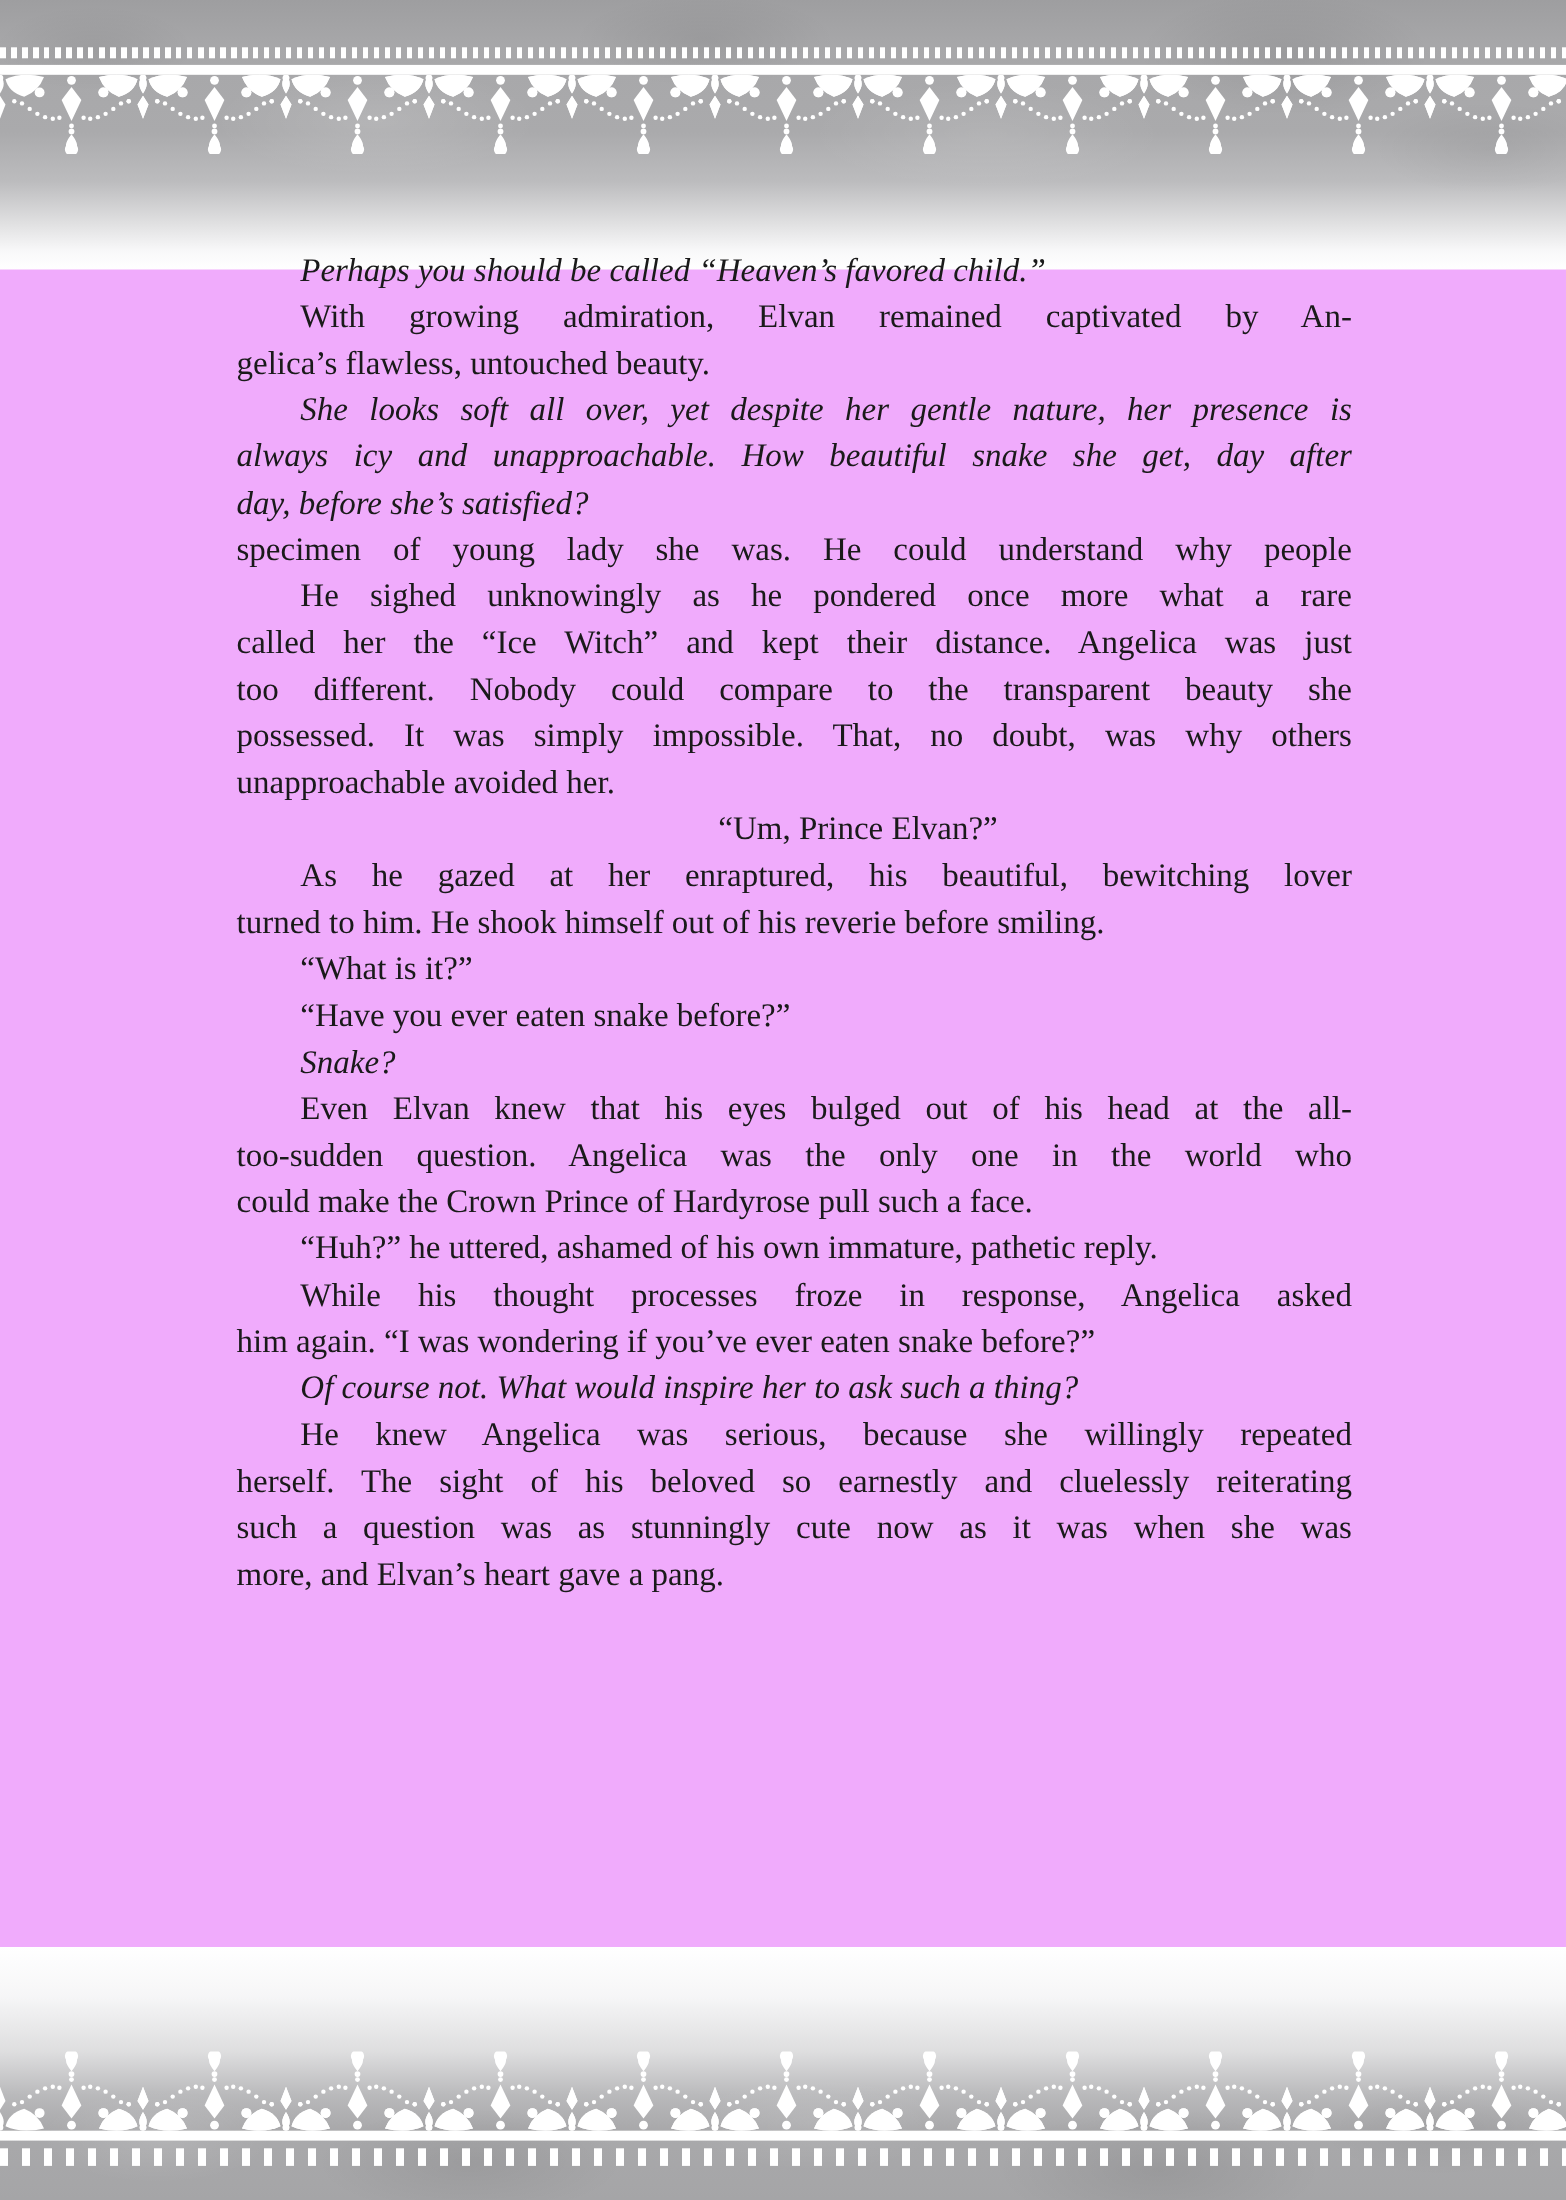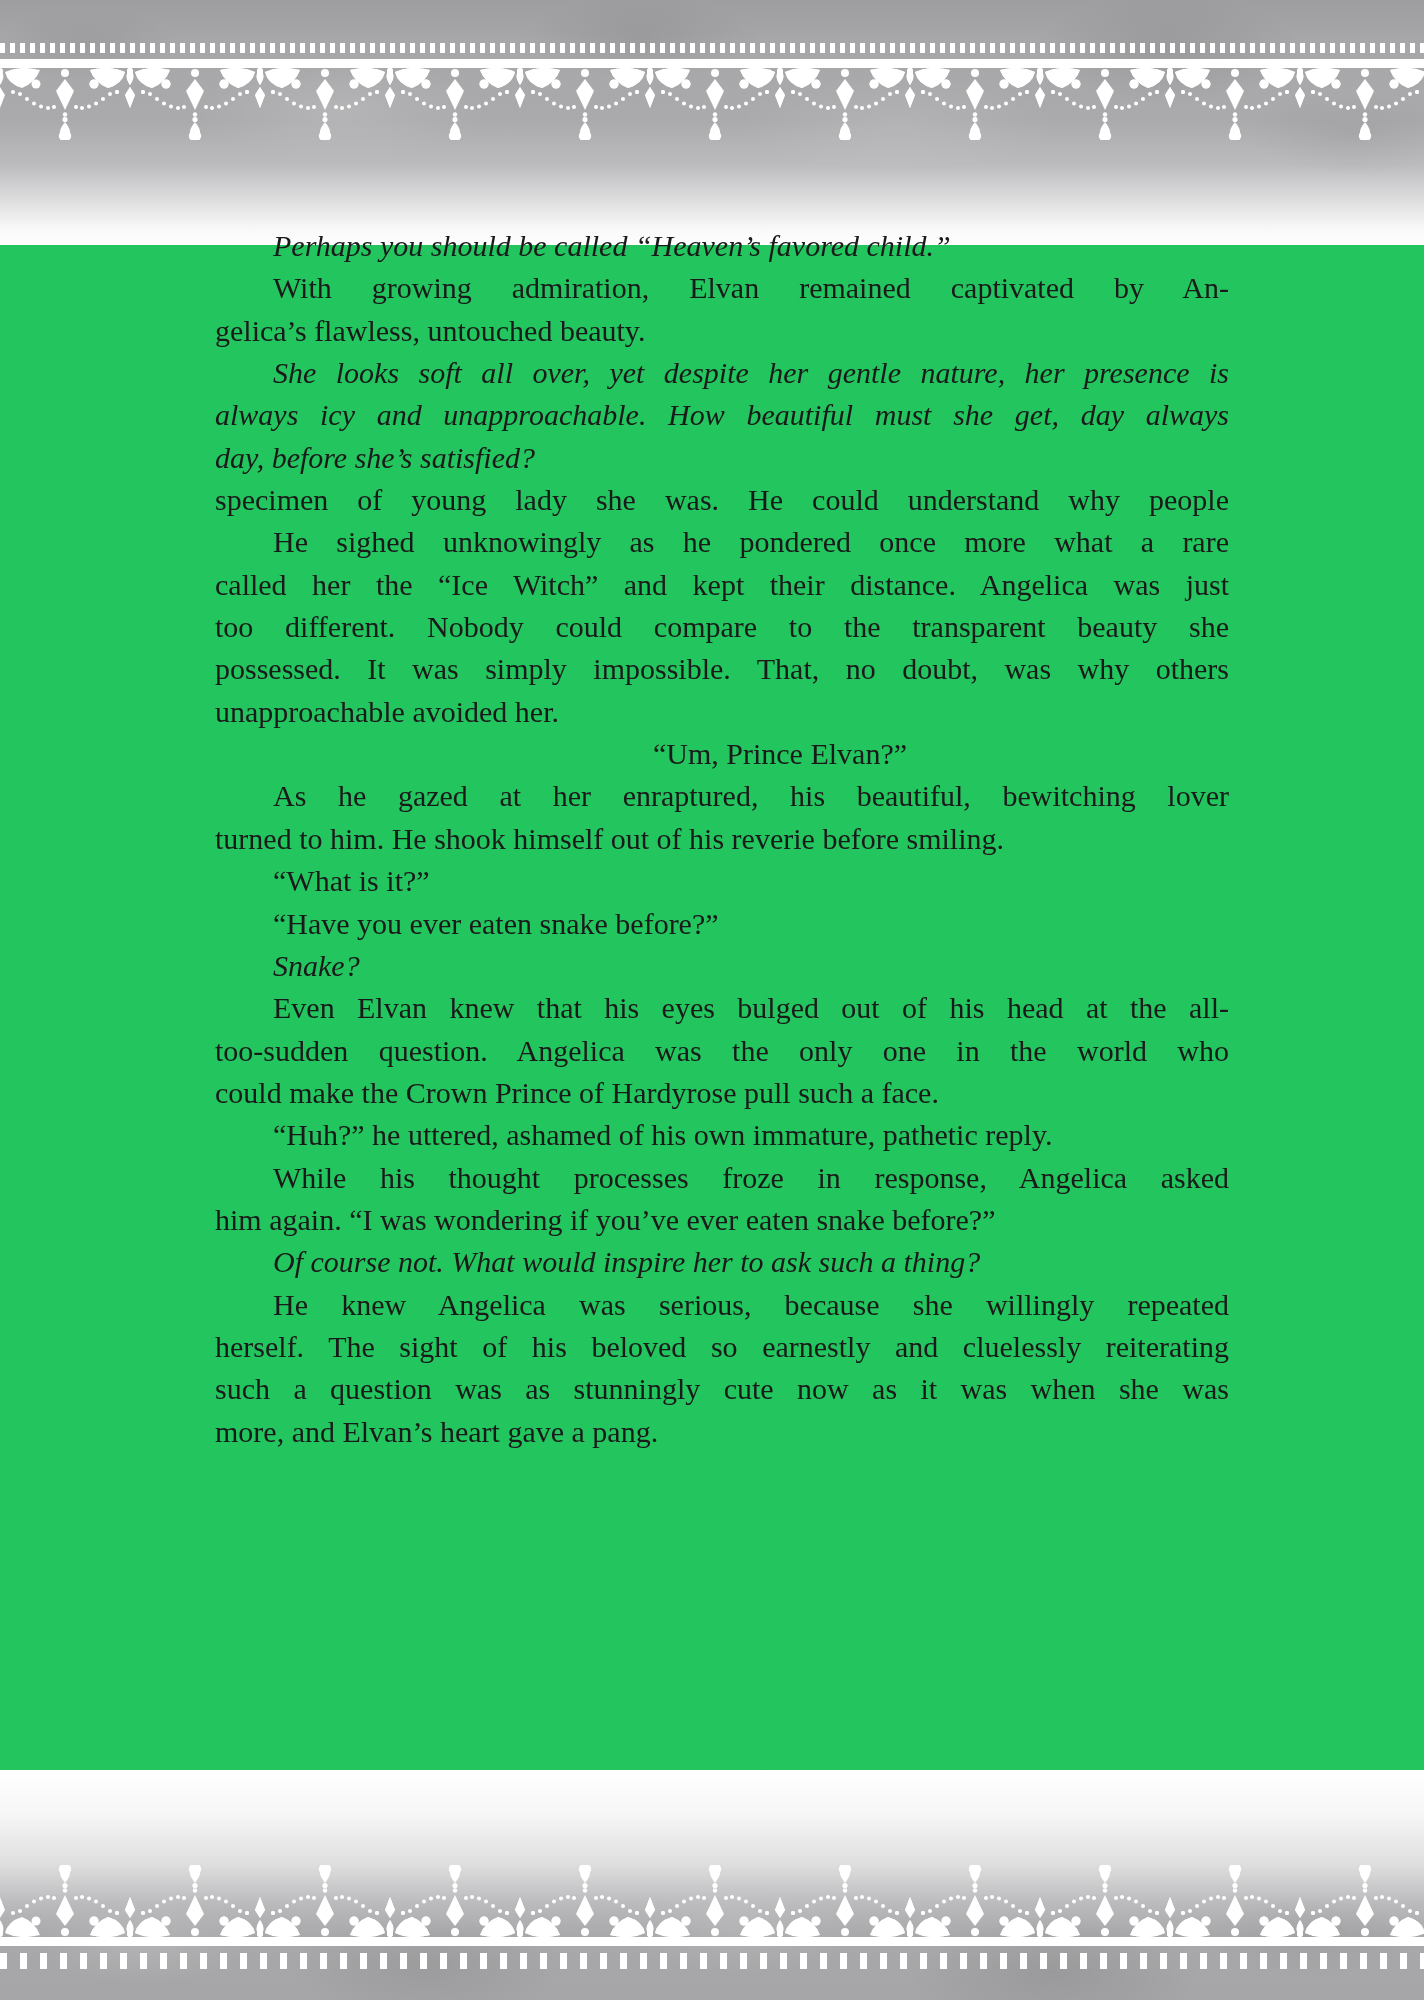--- a/index.html
+++ b/index.html
@@ -1,18 +1,18 @@
 <!DOCTYPE html>
 <html><head>
 <meta charset="utf-8">
 <style>
   html,body{margin:0;padding:0;background:#ffffff;}
   .page{
     position:relative;width:1424px;height:2000px;overflow:hidden;
-    background:#22c55e;
+    background:#f0abfc;
     font-family:"Liberation Serif","DejaVu Serif",serif;
   }
   
   .border{position:absolute;left:0;width:1424px;}
   .border-top{
     top:0;height:245px;
     background-image:
       radial-gradient(130px 55px at 6% 18%, rgba(0,0,0,0.06), transparent 70%),
       radial-gradient(210px 70px at 24% 45%, rgba(255,255,255,0.13), transparent 70%),
       radial-gradient(170px 60px at 45% 15%, rgba(0,0,0,0.07), transparent 70%),
@@ -118,21 +118,21 @@
       <use href="#lace-unit" x="1300"></use>
         <use href="#lace-unit" x="1430"></use>
     </svg>
   </div>
 
   <main class="text-block" id="lines">
       <div class="line em ind1">Perhaps you should be called “Heaven’s favored child.”</div>
       <div class="line just ind1">With growing admiration, Elvan remained captivated by An-</div>
       <div class="line">gelica’s flawless, untouched beauty.</div>
       <div class="line just em ind1">She looks soft all over, yet despite her gentle nature, her presence is</div>
-      <div class="line just em">always icy and unapproachable. How beautiful must she get, day always</div>
+      <div class="line just em">always icy and unapproachable. How beautiful snake she get, day after</div>
       <div class="line em">day, before she’s satisfied?</div>
       <div class="line just">specimen of young lady she was. He could understand why people</div>
       <div class="line just ind1">He sighed unknowingly as he pondered once more what a rare</div>
       <div class="line just">called her the “Ice Witch” and kept their distance. Angelica was just</div>
       <div class="line just">too different. Nobody could compare to the transparent beauty she</div>
       <div class="line just">possessed. It was simply impossible. That, no doubt, was why others</div>
       <div class="line">unapproachable avoided her.</div>
       <div class="line ind2">“Um, Prince Elvan?”</div>
       <div class="line just ind1">As he gazed at her enraptured, his beautiful, bewitching lover</div>
       <div class="line">turned to him. He shook himself out of his reverie before smiling.</div>

